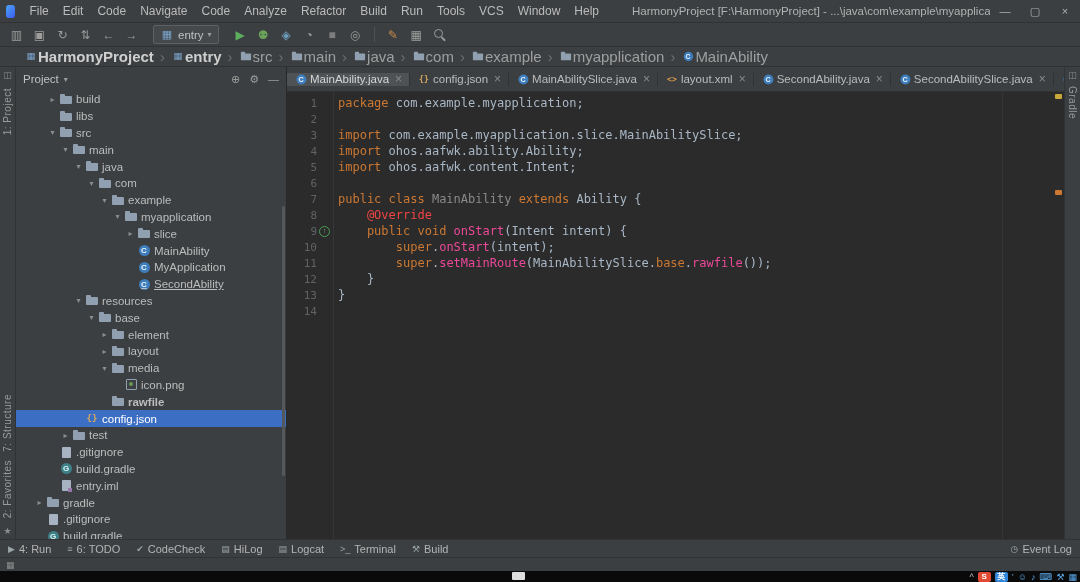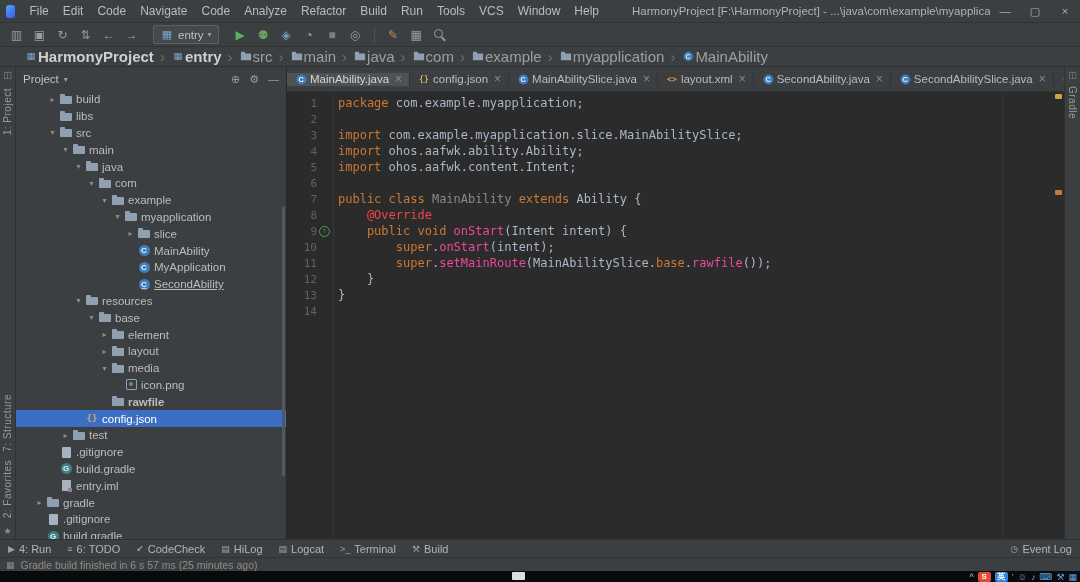--- a/index.html
+++ b/index.html
@@ -599,21 +599,20 @@
         </span>
       </div>
     <span class="bb-item bb-right">
       <span class="bb-glyph">◷</span>
       <span>Event Log</span>
     </span>
   </div>
 
   <div class="statusbar">
     <span class="sb-ic">▦</span>
-    <span>Gradle build finished in 6 s 57 ms (25 minutes ago)</span>
   </div>
 
   <div class="taskbar">
     <span class="tk-app"></span>
     <span class="tray">
 
     <span class="tray-item">
           <span style="color: rgb(192, 192, 192);">^</span>
         </span>
         <span class="tray-item badge" style="background: rgb(227, 74, 51);">

